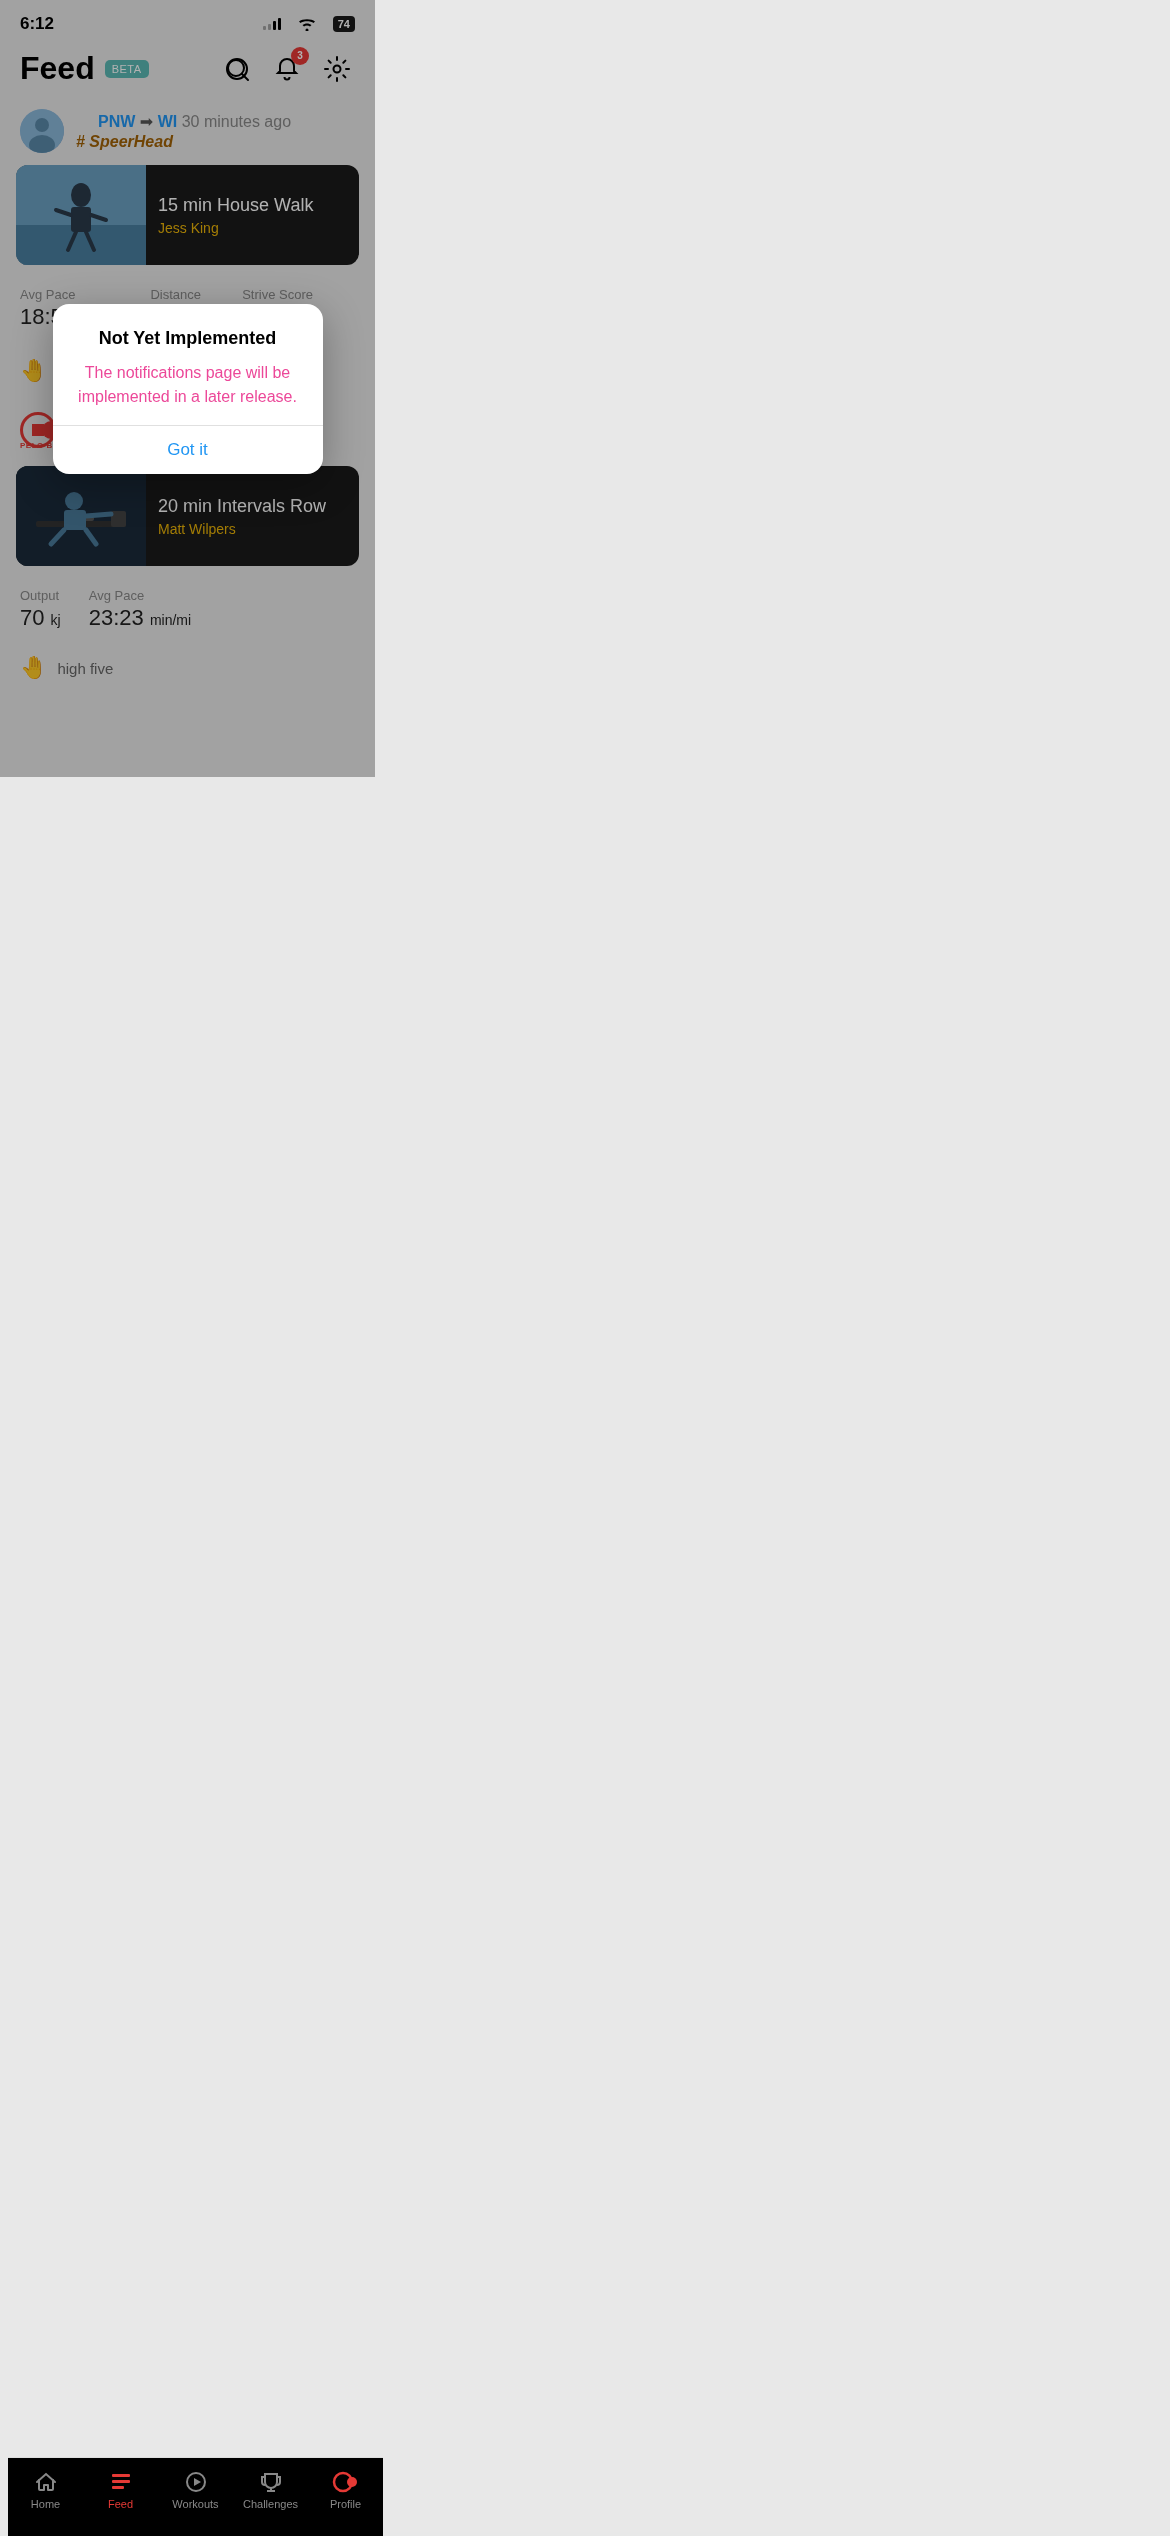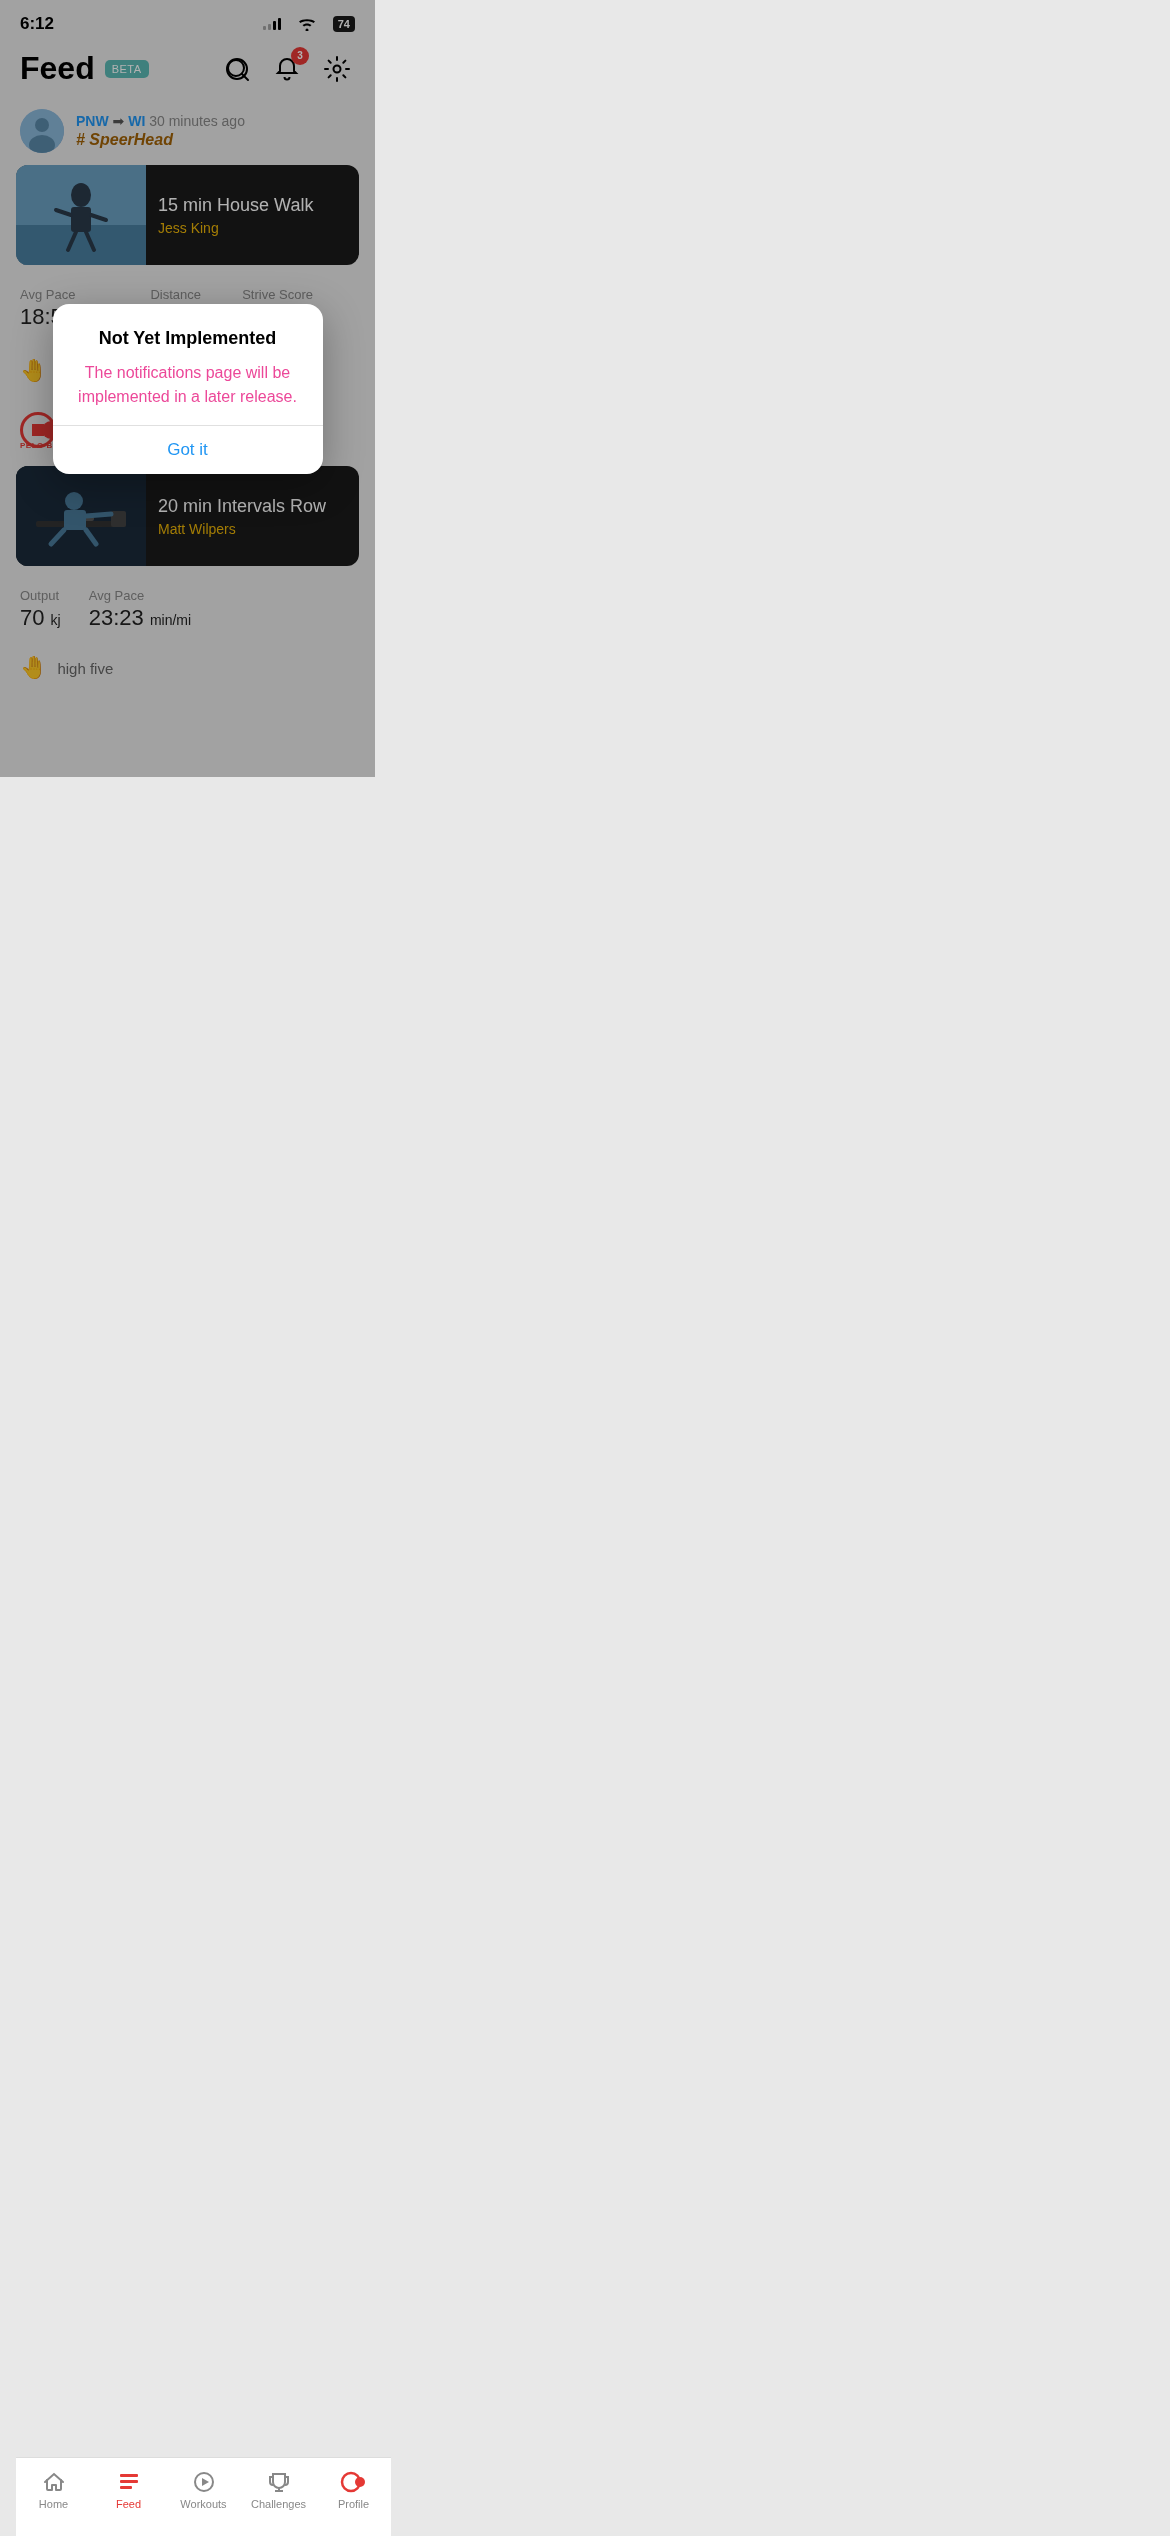--- a/index.html
+++ b/index.html
@@ -327,23 +327,23 @@
       font-size: 17px;
       font-weight: 500;
       cursor: pointer;
       text-align: center;
     }
 
     
     .bottom-nav {
       position: fixed;
       bottom: 0;
-      left: 16px;
+      left: 8px;
       width: 375px;
-      background: #ffffff;
+      background: #000000;
       border-top: 1px solid #ddd;
       display: flex;
       padding: 6px 0 20px;
     }
     .nav-item {
       flex: 1;
       display: flex;
       flex-direction: column;
       align-items: center;
       gap: 4px;
@@ -431,21 +431,21 @@
 
   <div class="post-header">
     <div class="avatar-circle">
       <svg width="44" height="44" viewBox="0 0 44 44">
         <circle cx="22" cy="22" r="22" fill="#8ab8d8"></circle>
         <circle cx="22" cy="16" r="7" fill="#5a88a8"></circle>
         <ellipse cx="22" cy="36" rx="13" ry="10" fill="#5a88a8"></ellipse>
       </svg>
     </div>
     <div>
-      <div style="font-size:14px;color:#555;">
+      <div style="font-size:16px;color:#555;margin-left:22px;">
         <strong style="color:#2196F3;">PNW</strong>
         <span> ➡ </span>
         <strong style="color:#2196F3;">WI</strong>
         <span style="color:#888;">30 minutes ago</span>
       </div>
       <div style="margin-top:2px;">
         <span class="hashtag"># SpeerHead</span>
       </div>
     </div>
   </div>

